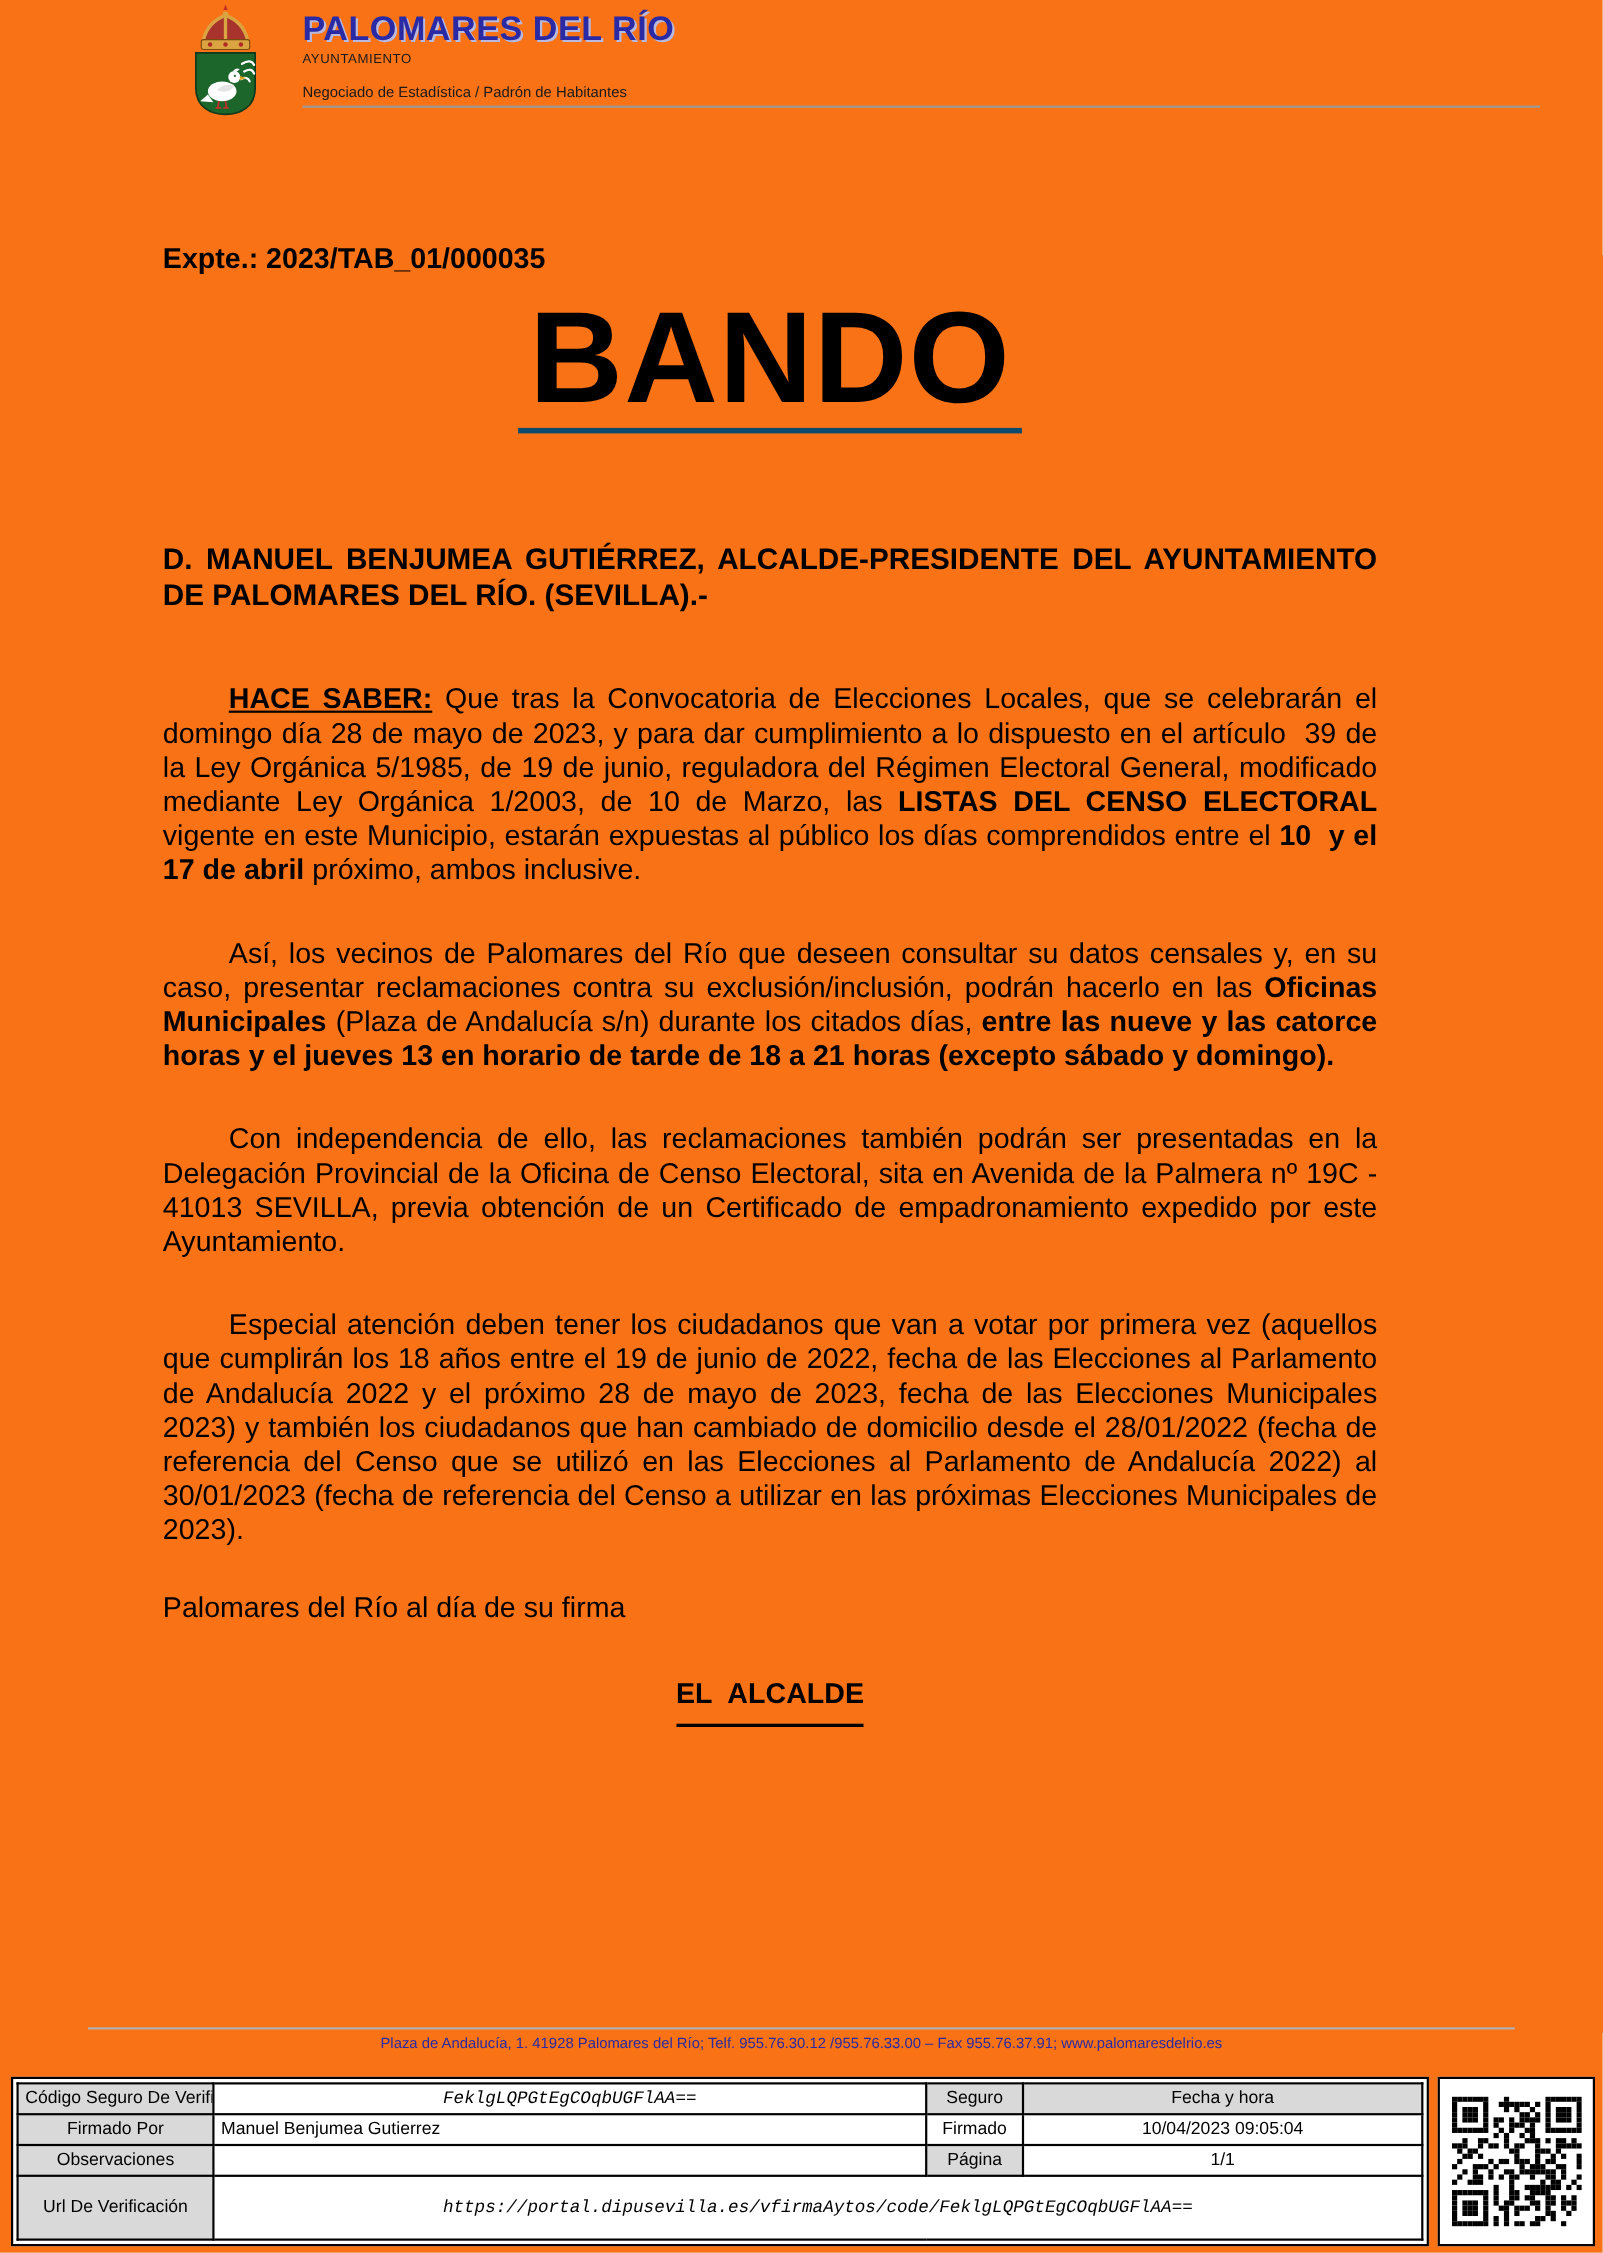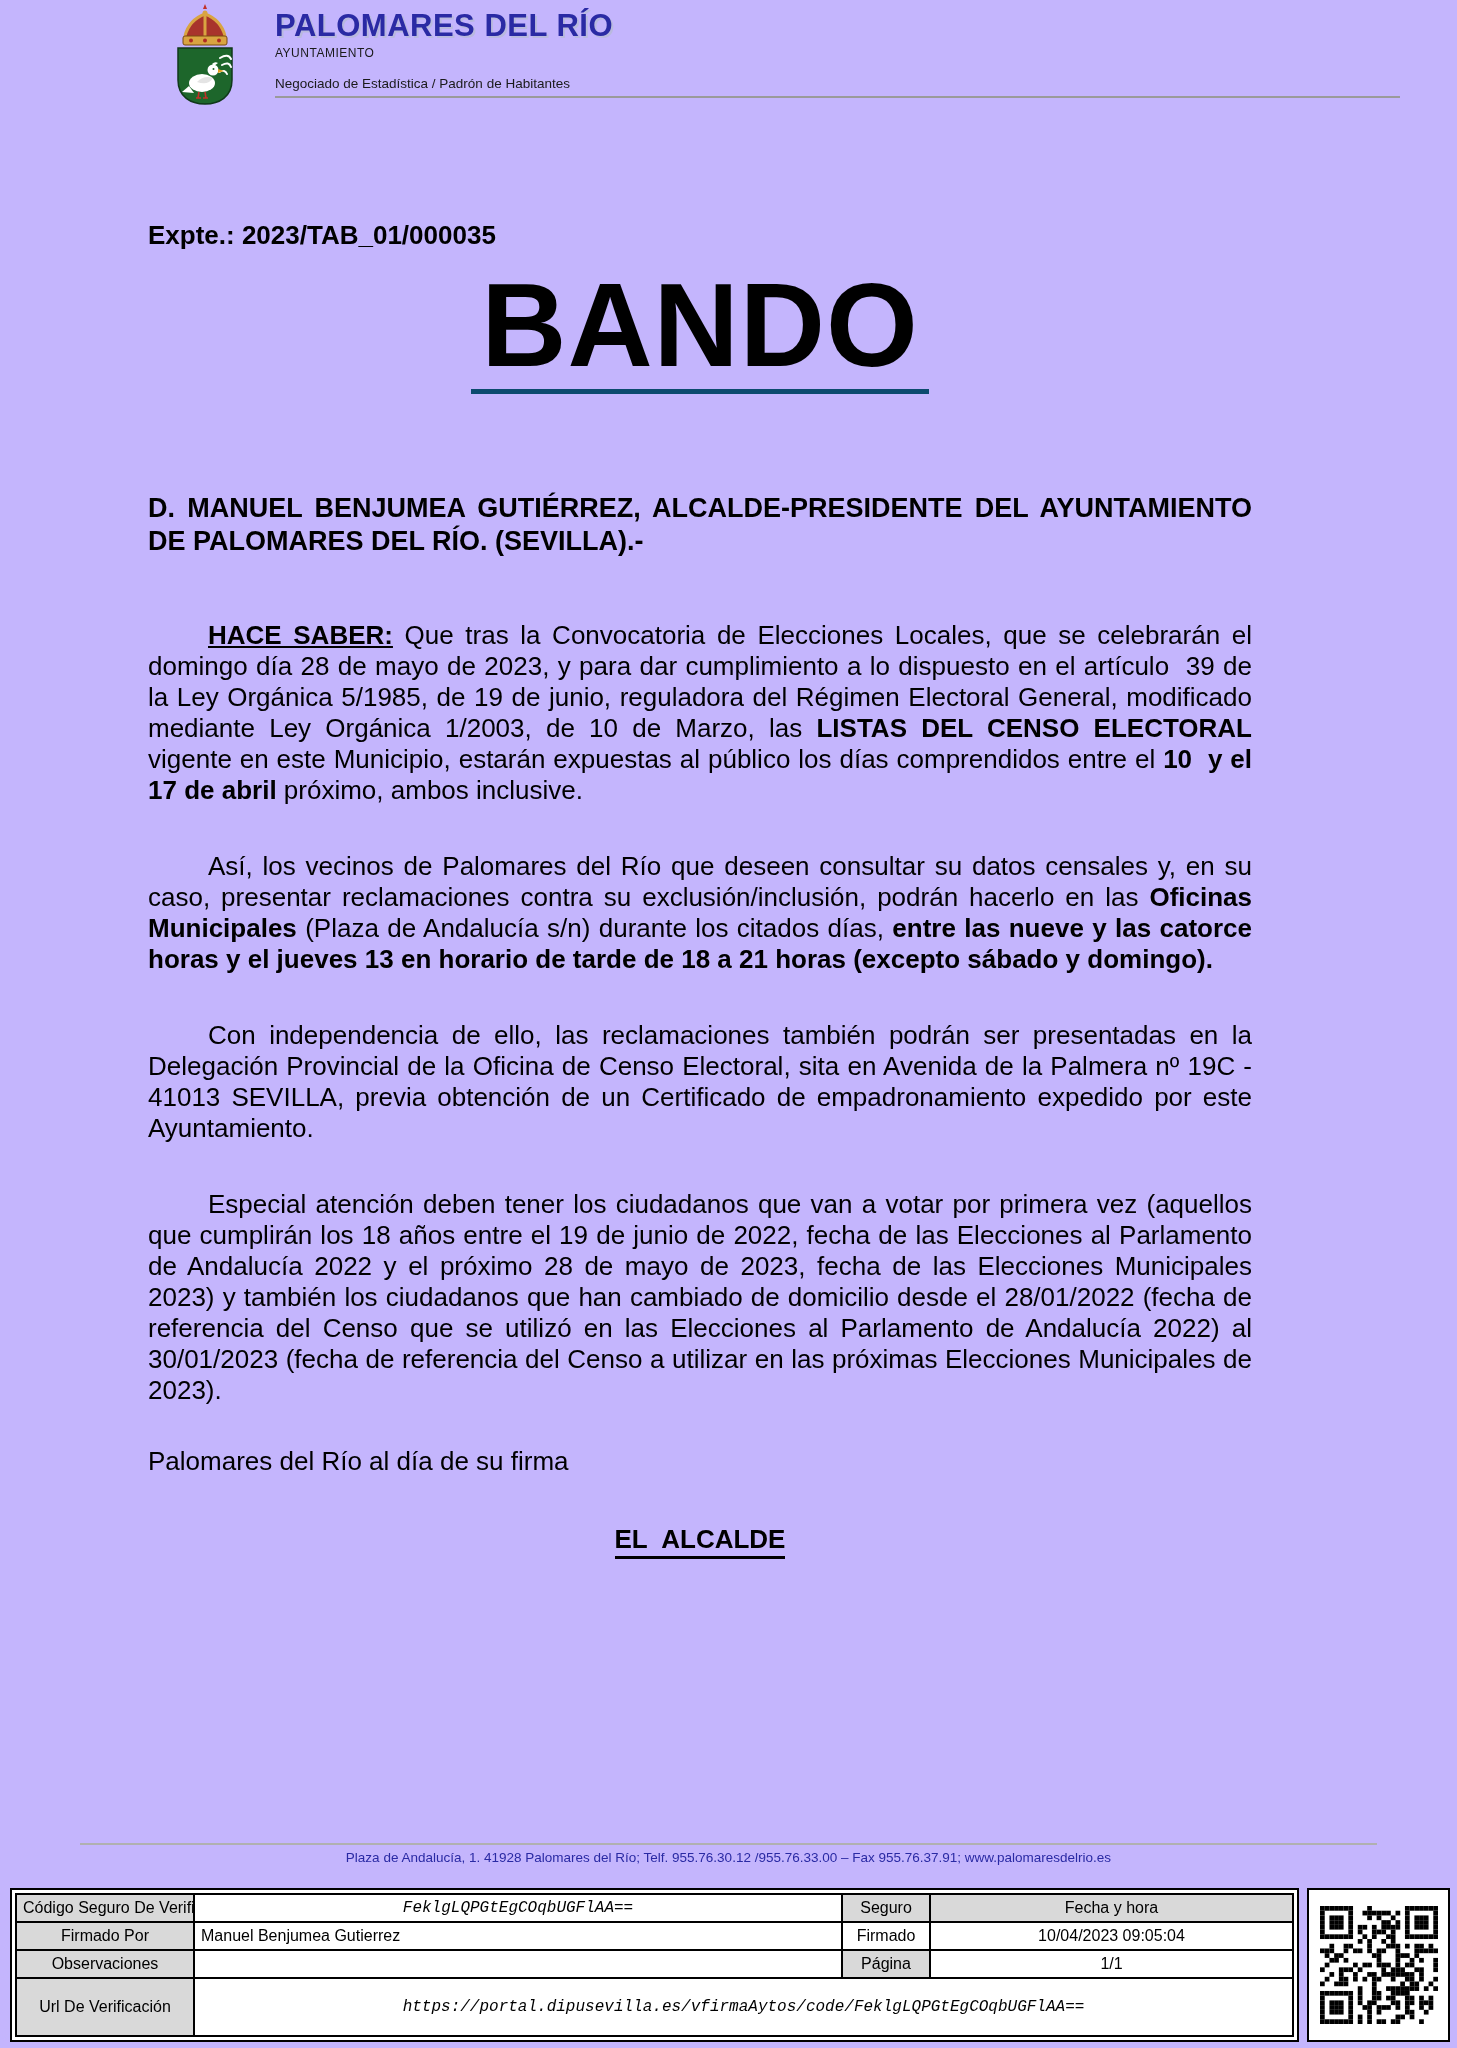--- a/index.html
+++ b/index.html
@@ -1,19 +1,19 @@
 <!DOCTYPE html>
 <html><head>
 <meta charset="utf-8">
 <style>
   * { margin:0; padding:0; box-sizing:border-box; }
   html,body { background:#e8e8e8; }
   .page {
     position:relative; width:1457px; height:2048px; margin:0 auto;
-    background:#c4b5fd; font-family:"Liberation Sans", sans-serif; color:#000;
+    background:#f97316; font-family:"Liberation Sans", sans-serif; color:#000;
     overflow:hidden;
   }
 
   
   .letterhead { position:absolute; top:2px; left:175px; right:57px; display:flex; }
   .coat { width:60px; height:104px; flex:0 0 60px; }
   .head-text {
     flex:1; margin-left:40px; display:flex; flex-direction:column;
     border-bottom:2px solid #9a9a9a; padding-bottom:5px; align-self:flex-start;
   }
@@ -30,21 +30,21 @@
   .title-wrap { text-align:center; margin-top:18px; }
   .doc-title {
     display:inline-block; font-size:118px; line-height:.95; font-weight:bold;
     letter-spacing:1px; border-bottom:5px solid #0c4a6e; padding:0 10px 8px 10px;
   }
   .doc-heading { margin-top:98px; font-weight:bold; font-size:27px; line-height:33px; text-align:justify; }
   .para { margin-top:45px; text-indent:60px; text-align:justify; }
   .para.first { margin-top:62px; }
   .closing-place { margin-top:40px; }
   .closing-role { margin-top:47px; text-align:center; font-weight:bold; }
-  .closing-role span { display:inline-block; border-bottom:3px solid #000; padding-bottom:1px; }
+  .closing-role span { display:inline-block; border-bottom:3px solid #000; padding-bottom:12px; }
 
   
   .page-footer {
     position:absolute; left:80px; right:80px; top:1843px;
     border-top:2px solid #b0b0b0; padding-top:5px; text-align:center;
     color:#2a2aa4; font-size:13.5px;
   }
 
   
   .sig-wrap {

